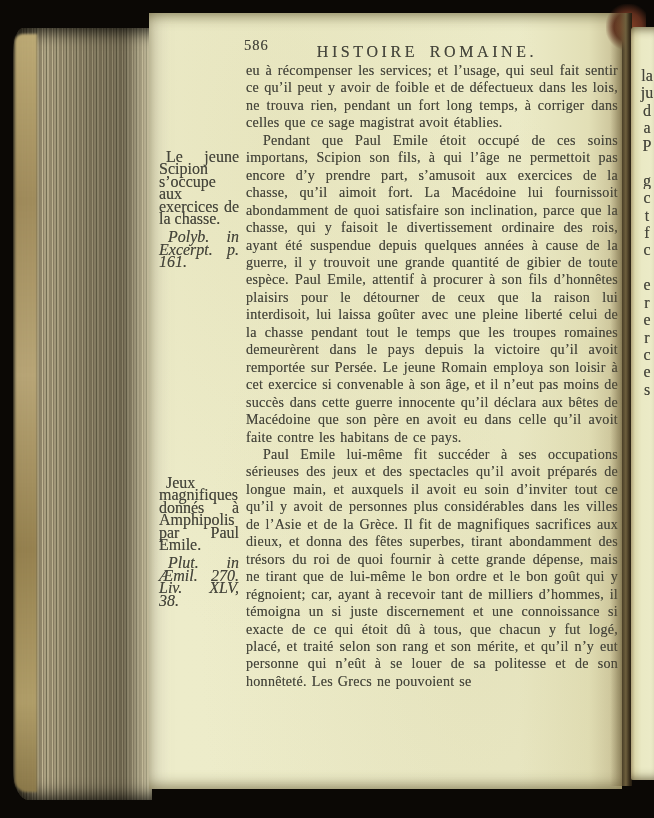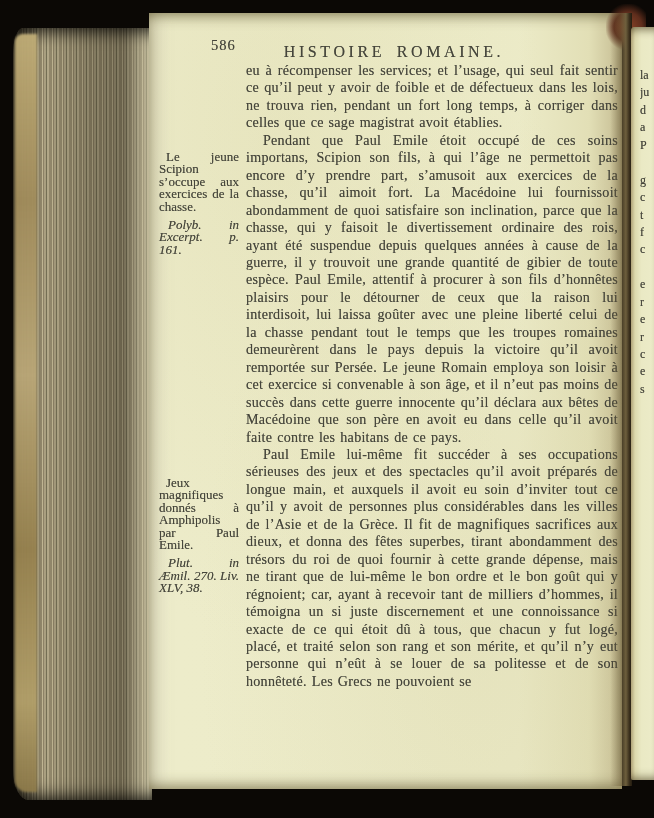--- a/index.html
+++ b/index.html
@@ -46,36 +46,36 @@
       radial-gradient(ellipse at 70% 80%, rgba(205,198,150,.22), rgba(0,0,0,0) 60%),
       linear-gradient(90deg,#f2f1d6 0%,#edecca 5%,#ecebc8 78%,#e2dfb6 93%,#c4bb91 100%);
     box-shadow:
       inset 16px 0 20px -14px rgba(110,98,60,.55),
       inset 0 12px 14px -10px rgba(95,85,48,.75),
       inset 0 -12px 14px -9px rgba(95,85,48,.65);
   }
   .ink{color:#45453b;text-shadow:0 0 .5px rgba(62,62,52,.55);}
 
   .content{position:absolute;left:0;top:24px;width:473px;}
-  .header-row{position:relative;margin-left:59px;width:372px;height:20px;}
+  .header-row{position:relative;margin-left:92px;width:372px;height:20px;}
   .page-number{
     position:absolute;left:3px;top:0;
     font-size:14.5px;letter-spacing:1px;
   }
   .running-header{
     position:absolute;left:0;right:0;top:6px;
     text-align:center;
     font-size:16px;letter-spacing:3.6px;word-spacing:4px;
   }
 
   .body-row{position:relative;margin-top:5px;}
   .margin-notes-column{position:absolute;left:10px;top:0;width:82px;height:700px;}
   .margin-note{
     position:absolute;left:0;width:80px;
-    font-size:13px;line-height:12.4px;
+    font-size:16px;line-height:12.4px;
     text-align:justify;text-indent:7px;
   }
   .margin-note:nth-of-type(1){top:89px;}
   .margin-note:nth-of-type(2){top:415px;}
   .mn-ref{display:block;font-style:italic;text-indent:9px;margin-top:6px;}
 
   .main-text-column{margin-left:97px;width:372px;}
   .para{
     margin:0;
     font-size:14.1px;line-height:17.45px;
@@ -100,22 +100,22 @@
   .facing{
     position:absolute;left:631px;top:27px;width:23px;height:753px;
     border-radius:4px 0 0 2px;
     background:linear-gradient(90deg,#b7ab7f 0%,#ddd9ad 18%,#eae9c4 45%,#ecebc8 100%);
     box-shadow:inset 0 10px 10px -8px rgba(80,70,40,.8), inset 0 -10px 10px -8px rgba(80,70,40,.7);
     z-index:4;
   }
   .fp-lines{padding:40px 0 0 9px;}
   .fp-line{
     height:17.45px;
-    font-size:12px;line-height:17.45px;
-    white-space:nowrap;overflow:hidden;
+    font-size:16px;line-height:17.45px;
+    white-space:nowrap;overflow:hidden;text-align:center;
   }
 </style>
 </head>
 <body>
 
 <div class="scene">
 
   <div class="stack">
     <div class="cover-edge"></div>
   </div>

